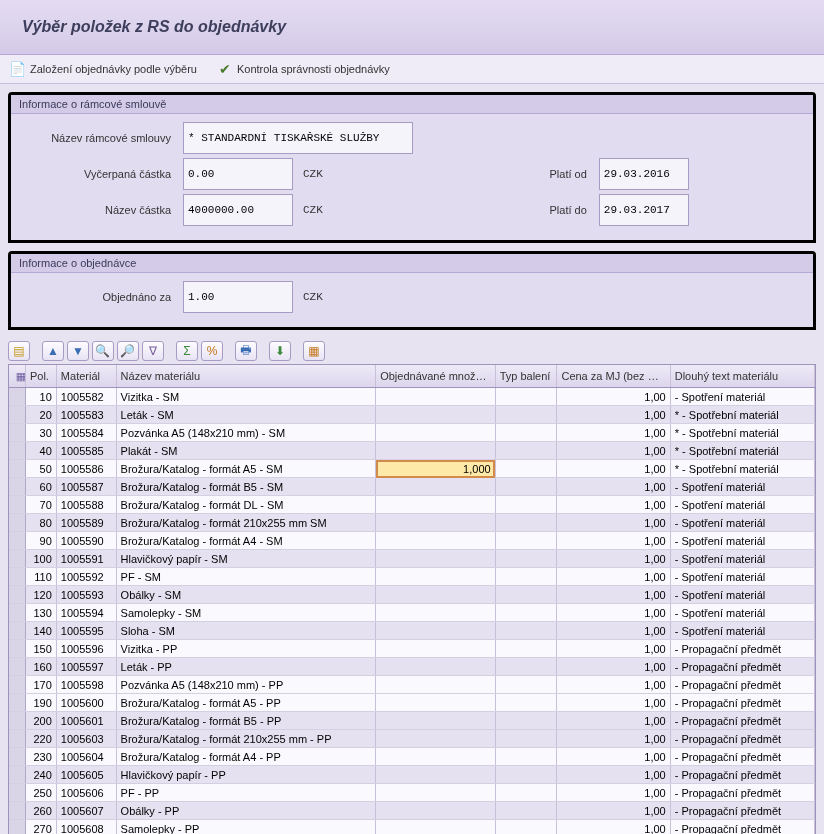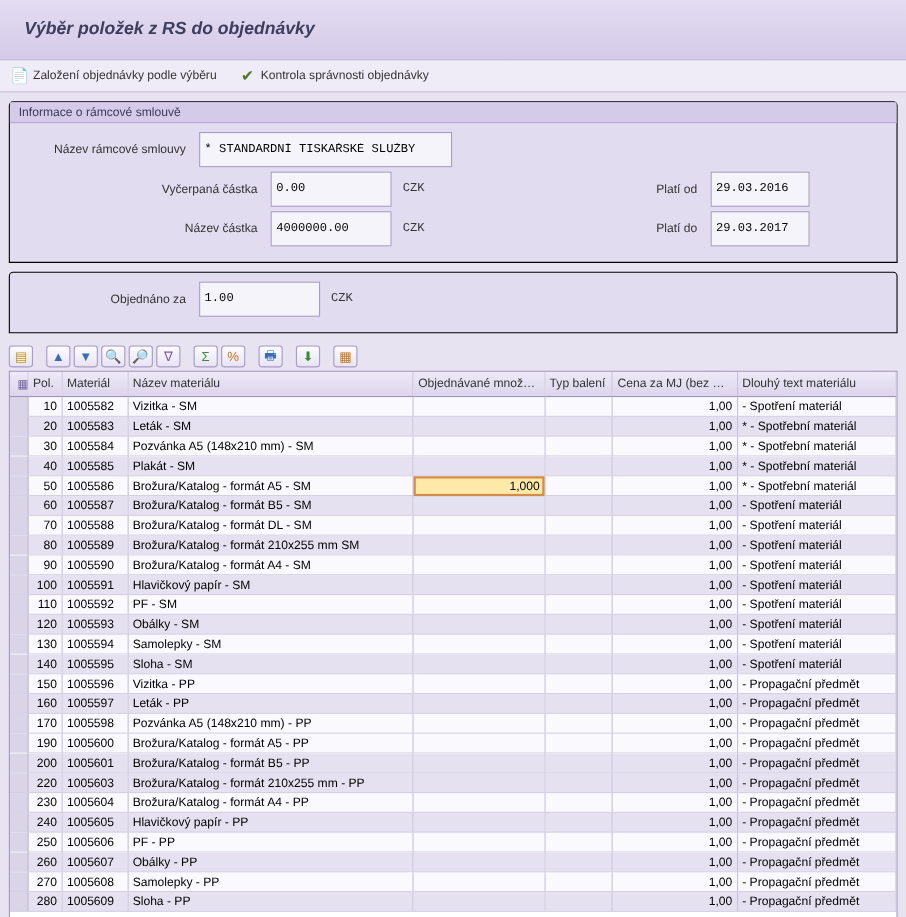--- a/index.html
+++ b/index.html
@@ -36,21 +36,21 @@
     align-items: center;
     gap: 4px;
     cursor: pointer;
     color: #333;
   }
   .toolbar-btn .icon { width: 16px; height: 16px; display: inline-flex; align-items:center; justify-content:center;}
   .icon-doc { color: #a38d5a; font-size: 14px;}
   .icon-check { color: #4a7a2a; font-size: 14px;}
   .groupbox {
     margin: 8px;
-    border: 1px solid #000000;
+    border: 3px solid #000000;
     border-radius: 4px 4px 0 0;
     background: #e2dcf0;
   }
   .groupbox-title {
     background: #d4cbe8;
     padding: 3px 8px;
     border-bottom: 1px solid #b6a8d6;
     color: #3a3a5a;
     font-size: 11px;
   }
@@ -64,21 +64,21 @@
     background: #f6f4fb;
     padding: 2px 4px;
     font-family: "Courier New", monospace;
     font-size: 11px;
     height: 32px;
   }
   .form-input.w-wide { width: 230px; }
   .form-input.w-med { width: 110px; }
   .form-input.w-small { width: 90px; }
   .currency { font-family: "Courier New", monospace; font-size: 11px; color: #333; padding-left: 2px;}
-  .row-pair { display: flex; align-items: center; gap: 22px; justify-content: center;}
+  .row-pair { display: flex; align-items: center; gap: 38px;}
   .sub-label { width: 60px; text-align: right; padding-right: 4px;}
   
   .grid-area { margin: 4px 8px 0 8px; }
   .grid-toolbar {
     display: flex;
     gap: 3px;
     padding: 3px 0;
     align-items: center;
   }
   .tbtn {
@@ -194,20 +194,21 @@
       </div>
       <div class="form-row" style="margin-left:80px;">
         <label class="sub-label">Platí do</label>
         <input class="form-input w-small" readonly="" value="29.03.2017" style="">
       </div>
     </div>
   </div>
 </div>
 
 <div class="groupbox">
+  <div class="groupbox-title">Informace o objednávce</div>
   <div class="groupbox-body">
     <div class="form-row">
       <label>Objednáno za</label>
       <input class="form-input w-med" readonly="" value="1.00" style="">
       <span class="currency">CZK</span>
     </div>
   </div>
 </div>
 
 <div class="grid-area">

